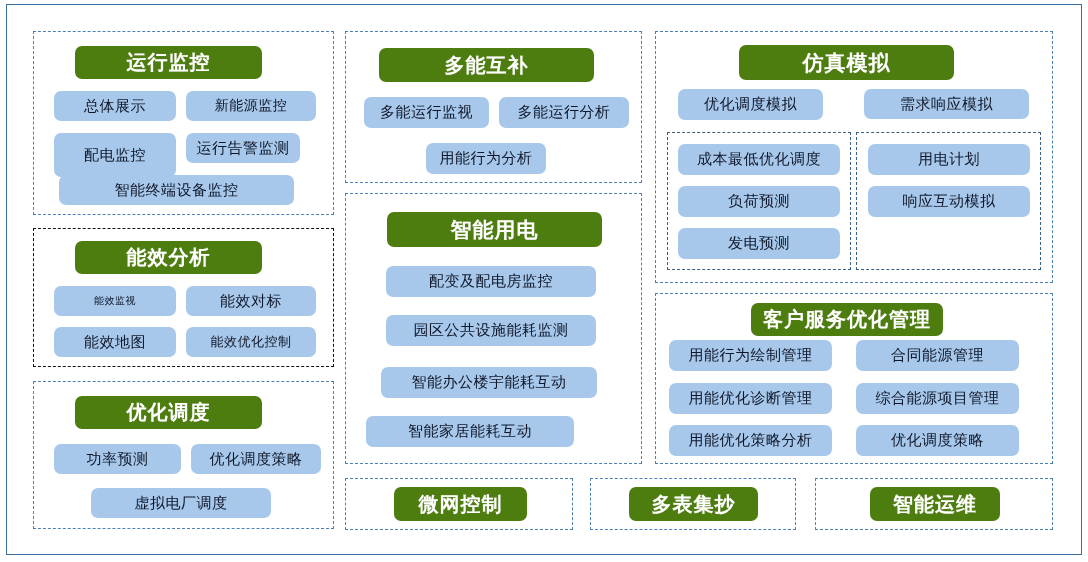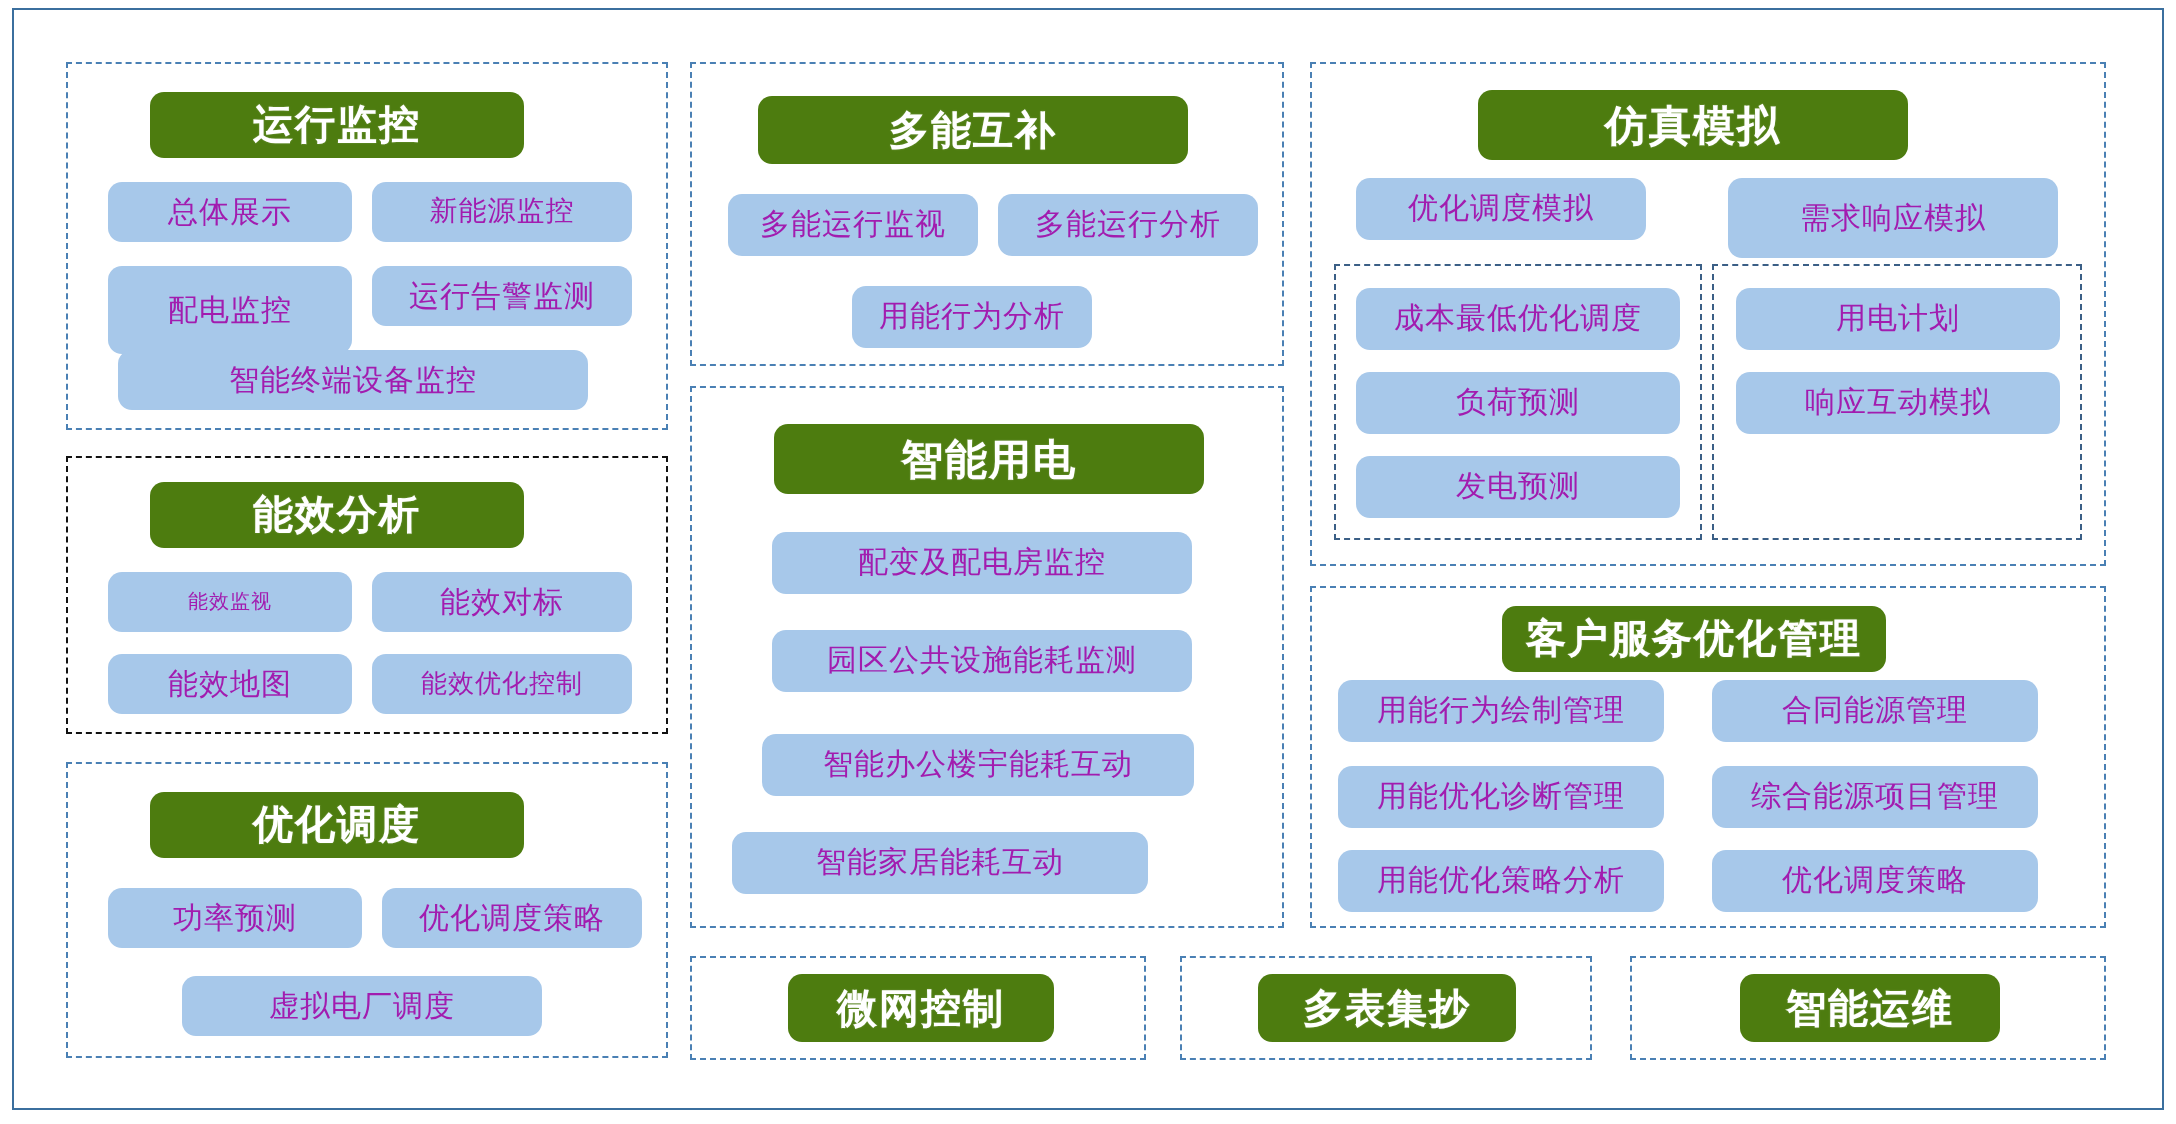--- a/index.html
+++ b/index.html
@@ -51,42 +51,42 @@
     align-items: center;
     justify-content: center;
     letter-spacing: 1px;
     text-shadow: 0 0 1px rgba(255,255,255,.25);
   }
   .chip {
     position: absolute;
     box-sizing: border-box;
     background: #a7c8ea;
     border-radius: 7px;
-    color: #a21caf;
+    color: #0f172a;
     display: flex;
     align-items: center;
     justify-content: center;
     font-weight: normal;
     letter-spacing: .5px;
     white-space: nowrap;
   }
 </style>
 </head>
 <body>
 
 <div id="canvas">
 
   <div class="frame"></div>
 
   <div class="panel" style="left:33px; top:31px; width:301px; height:184px;">
     <div class="hdr" style="left:41px; top:14px; width:187px; height:33px; font-size:20px;">运行监控</div>
     <div class="chip" style="left:20px; top:59px; width:122px; height:30px; font-size:15px;">总体展示</div>
     <div class="chip" style="left:152px; top:59px; width:130px; height:30px; font-size:14px;">新能源监控</div>
     <div class="chip" style="left:20px; top:101px; width:122px; height:44px; font-size:15px;">配电监控</div>
-    <div class="chip" style="left:152px; top:101px; width:130px; height:30px; font-size:15px;">运行告警监测</div>
+    <div class="chip" style="left:152px; top:101px; width:114px; height:30px; font-size:15px;">运行告警监测</div>
     <div class="chip" style="left:25px; top:143px; width:235px; height:30px; font-size:15px;">智能终端设备监控</div>
   </div>
 
   <div class="panel dark" style="left:33px; top:228px; width:301px; height:139px;">
     <div class="hdr" style="left:41px; top:12px; width:187px; height:33px; font-size:20px;">能效分析</div>
     <div class="chip" style="left:20px; top:57px; width:122px; height:30px; font-size:10px;">能效监视</div>
     <div class="chip" style="left:152px; top:57px; width:130px; height:30px; font-size:15px;">能效对标</div>
     <div class="chip" style="left:20px; top:98px; width:122px; height:30px; font-size:15px;">能效地图</div>
     <div class="chip" style="left:152px; top:98px; width:130px; height:30px; font-size:13px;">能效优化控制</div>
   </div>
@@ -121,21 +121,21 @@
     <div class="hdr" style="left:38px; top:8px; width:129px; height:34px; font-size:20px;">多表集抄</div>
   </div>
 
   <div class="panel" style="left:815px; top:478px; width:238px; height:52px;">
     <div class="hdr" style="left:54px; top:8px; width:130px; height:34px; font-size:20px;">智能运维</div>
   </div>
 
   <div class="panel" style="left:655px; top:31px; width:398px; height:252px;">
     <div class="hdr" style="left:83px; top:13px; width:215px; height:35px; font-size:21px;">仿真模拟</div>
     <div class="chip" style="left:22px; top:57px; width:145px; height:31px; font-size:15px;">优化调度模拟</div>
-    <div class="chip" style="left:208px; top:57px; width:165px; height:40px; font-size:15px;font-family:Liberation Serif, serif;">需求响应模拟</div>
+    <div class="chip" style="left:208px; top:57px; width:165px; height:30px; font-size:15px;font-family:Liberation Serif, serif;">需求响应模拟</div>
 
     <div class="subbox" style="left:11px; top:100px; width:184px; height:138px;">
       <div class="chip" style="left:10px; top:11px; width:162px; height:31px; font-size:15px;">成本最低优化调度</div>
       <div class="chip" style="left:10px; top:53px; width:162px; height:31px; font-size:15px;">负荷预测</div>
       <div class="chip" style="left:10px; top:95px; width:162px; height:31px; font-size:15px;">发电预测</div>
     </div>
 
     <div class="subbox" style="left:200px; top:100px; width:185px; height:138px;">
       <div class="chip" style="left:11px; top:11px; width:162px; height:31px; font-size:15px;">用电计划</div>
       <div class="chip" style="left:11px; top:53px; width:162px; height:31px; font-size:15px;">响应互动模拟</div>

